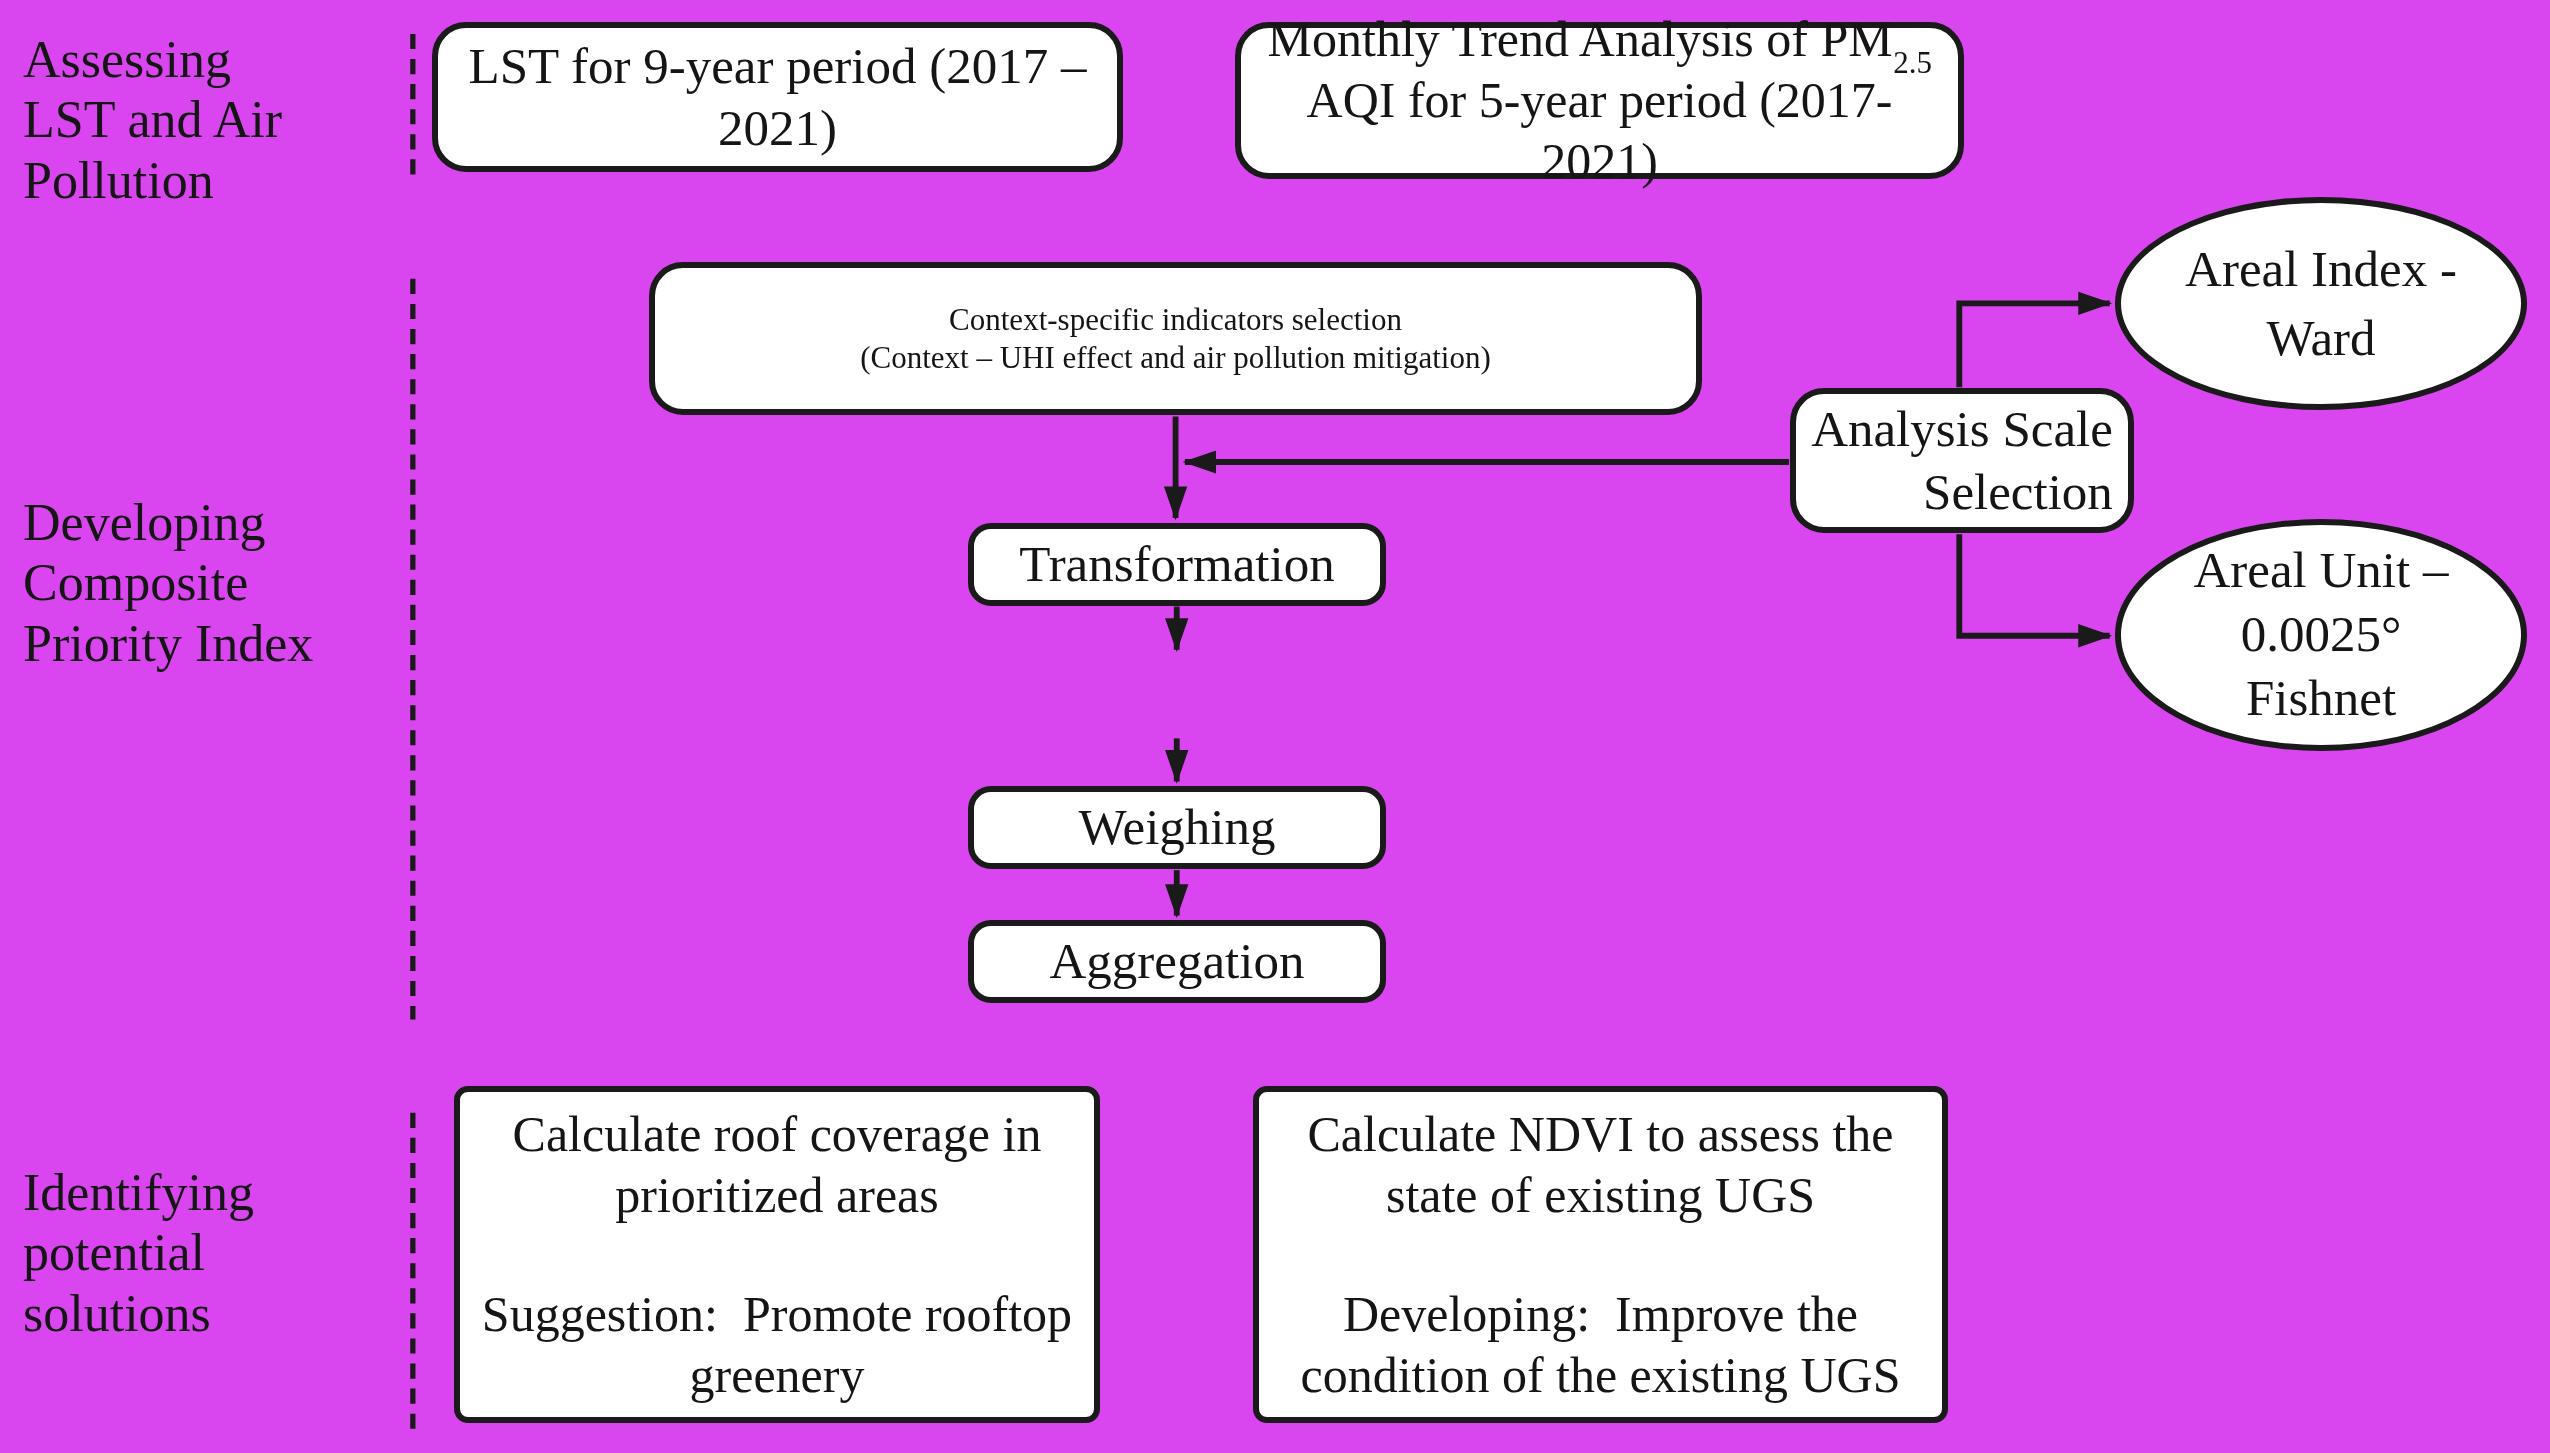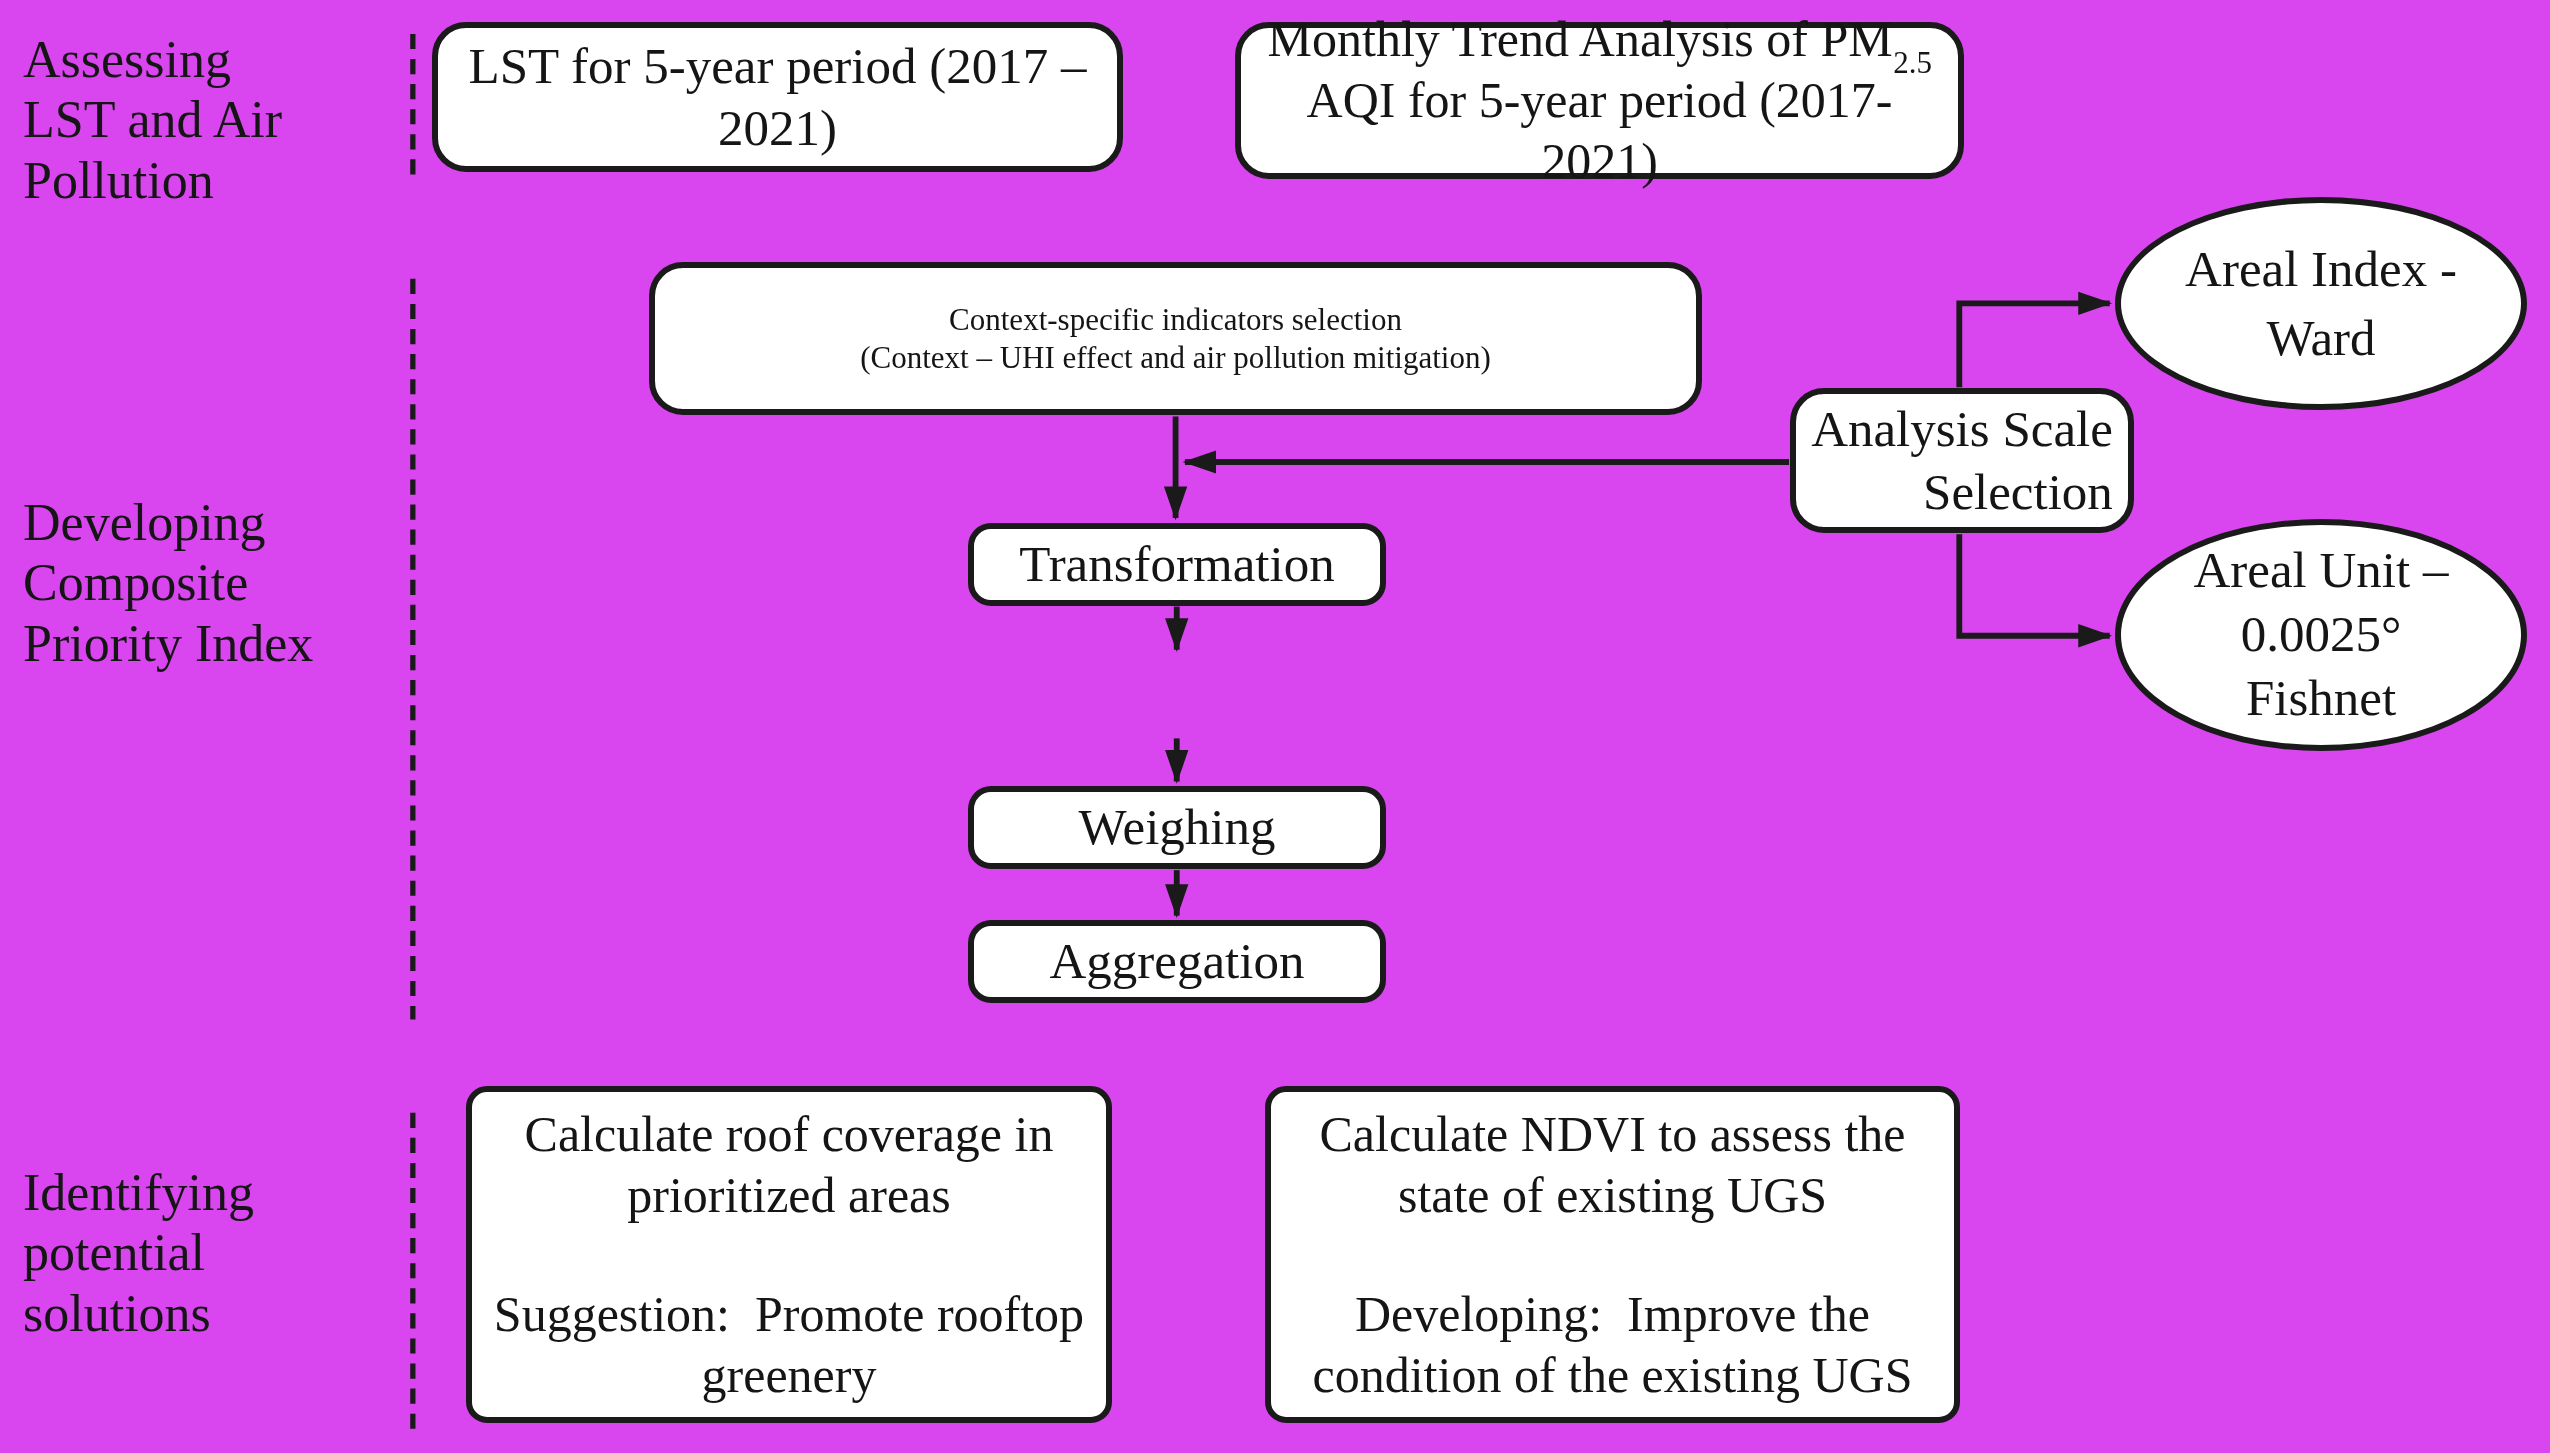--- a/index.html
+++ b/index.html
@@ -38,21 +38,21 @@
     align-items: center;
     justify-content: center;
     text-align: center;
     font-size: 51px;
     line-height: 1.22;
     white-space: pre-wrap;
     padding: 0 8.2px;
   }
   .rounded { border-radius: 34px; }
   .rounded-sm { border-radius: 23px; }
-  .rounded-lg { border-radius: 21px; margin-left: 12px; }
+  .rounded-lg { border-radius: 14px; }
   .ellipse {
     border-radius: 50%;
     padding: 0 17.5px;
   }
   #box-lst        { left: 432px;  top: 22px;   width: 691px; height: 150px; }
   #box-aqi        { left: 1235px; top: 22px;   width: 729px; height: 157px; font-size: 50px; }
   #box-context    { left: 649px; top: 262px;  width: 1053px; height: 153px; font-size: 31px; }
   #box-analysis   { left: 1790px; top: 388px;  width: 344px;  height: 145px; text-align: right; }
   .step-box       { left: 968px; width: 418px; height: 83px; }
   #box-transformation { top: 523px; }
@@ -110,21 +110,21 @@
   <div class="phase-label" style="top:30px">Assessing
 LST and Air
 Pollution</div>
   <div class="phase-label" style="top:493px">Developing
 Composite
 Priority Index</div>
   <div class="phase-label" style="top:1163px">Identifying
 potential
 solutions</div>
 
-  <div class="node rounded" id="box-lst">LST for 5-year period (2017 –
+  <div class="node rounded" id="box-lst">LST for 9-year period (2017 –
 2021)</div>
 
   <div class="node rounded" id="box-aqi">
     <div><span>Monthly Trend Analysis of PM</span><sub class="pm-sub">2.5</sub></div>
     <div>AQI for 5-year period (2017-2021)</div>
   </div>
 
   <div class="node rounded" id="box-context">Context-specific indicators selection
 (Context – UHI effect and air pollution mitigation)</div>
 

